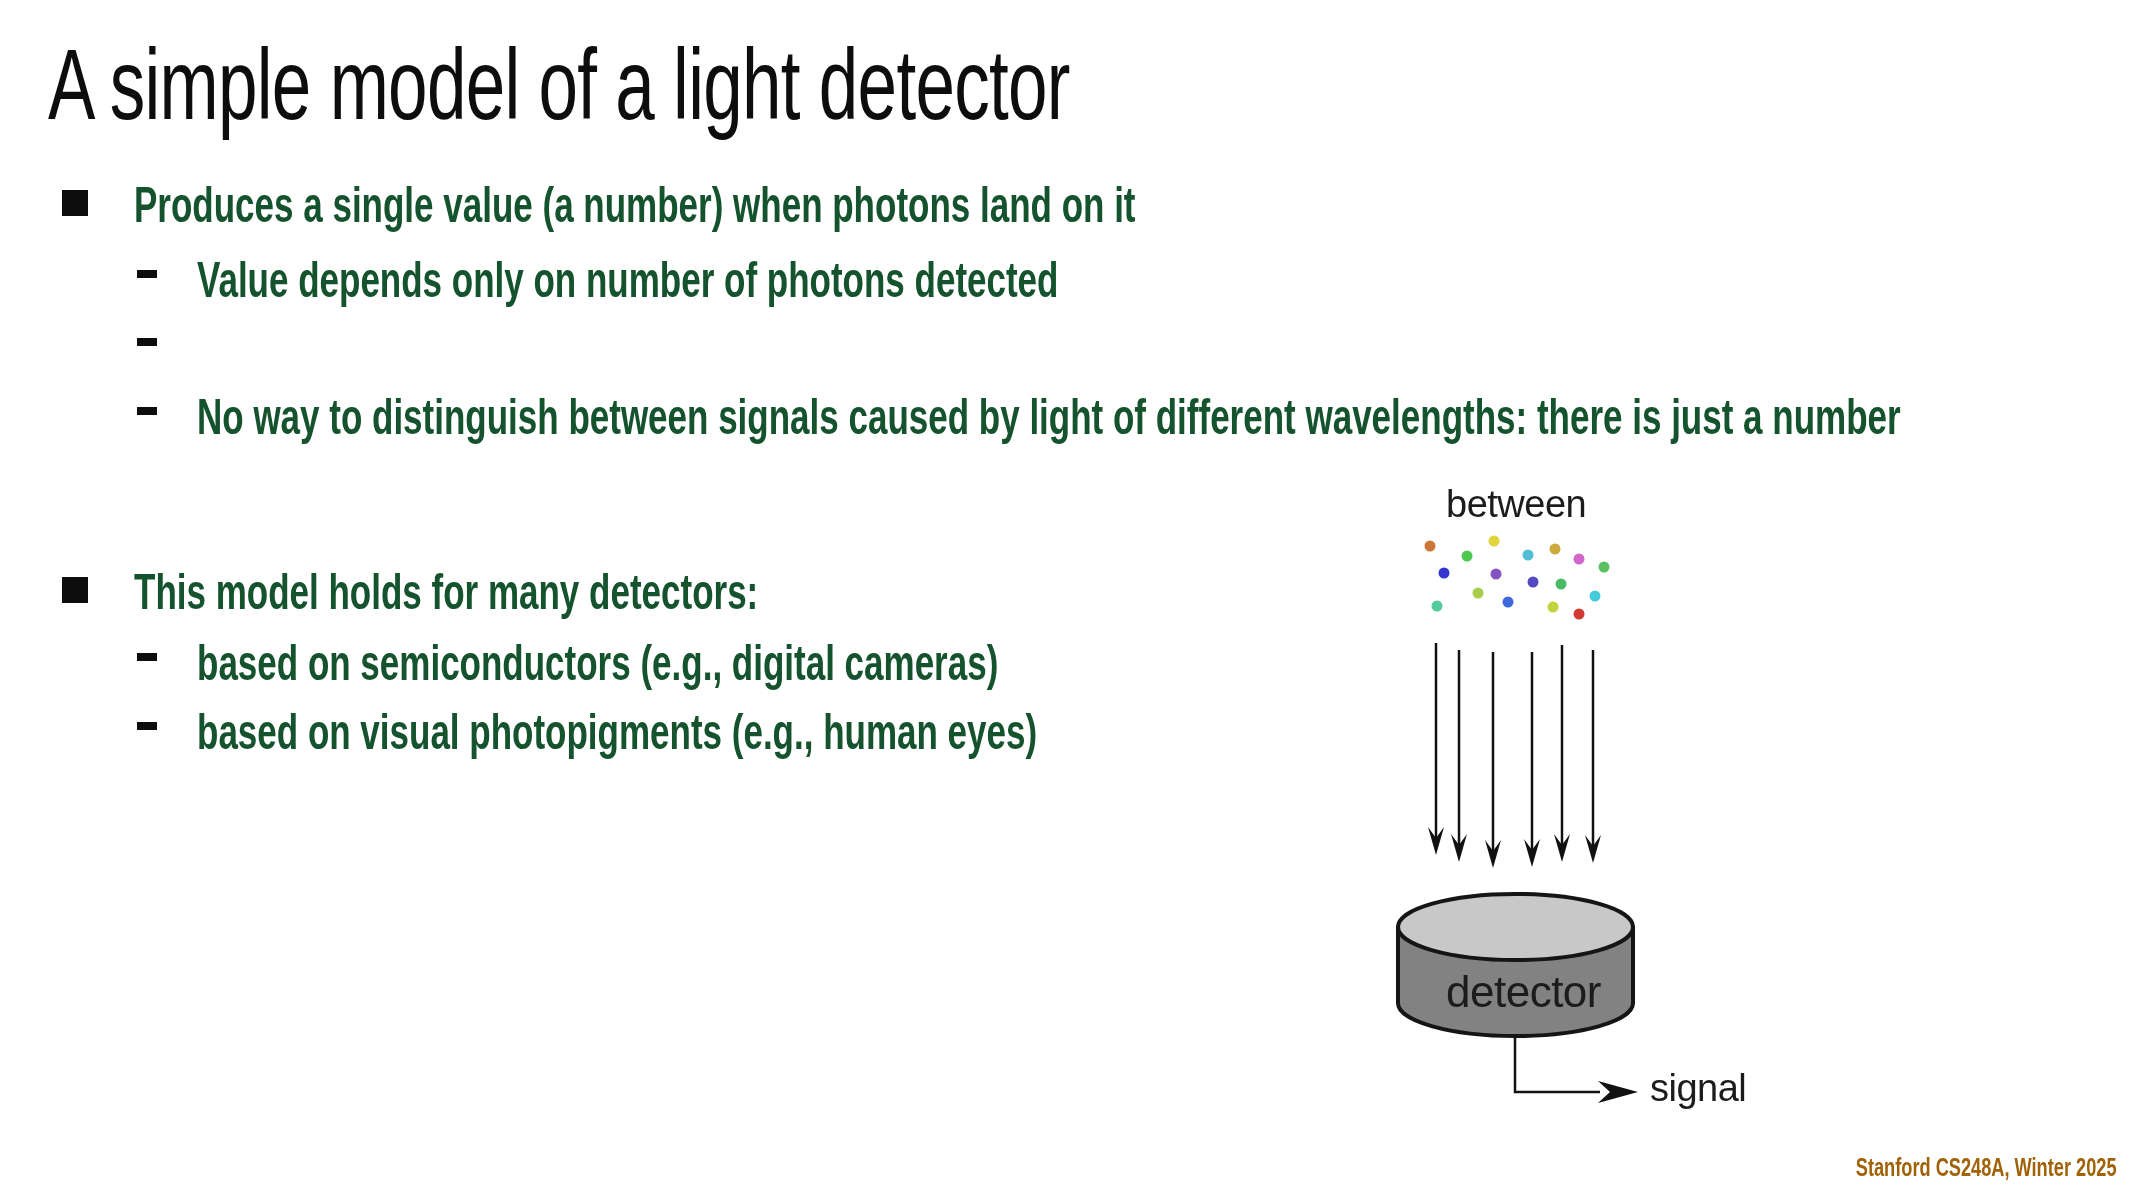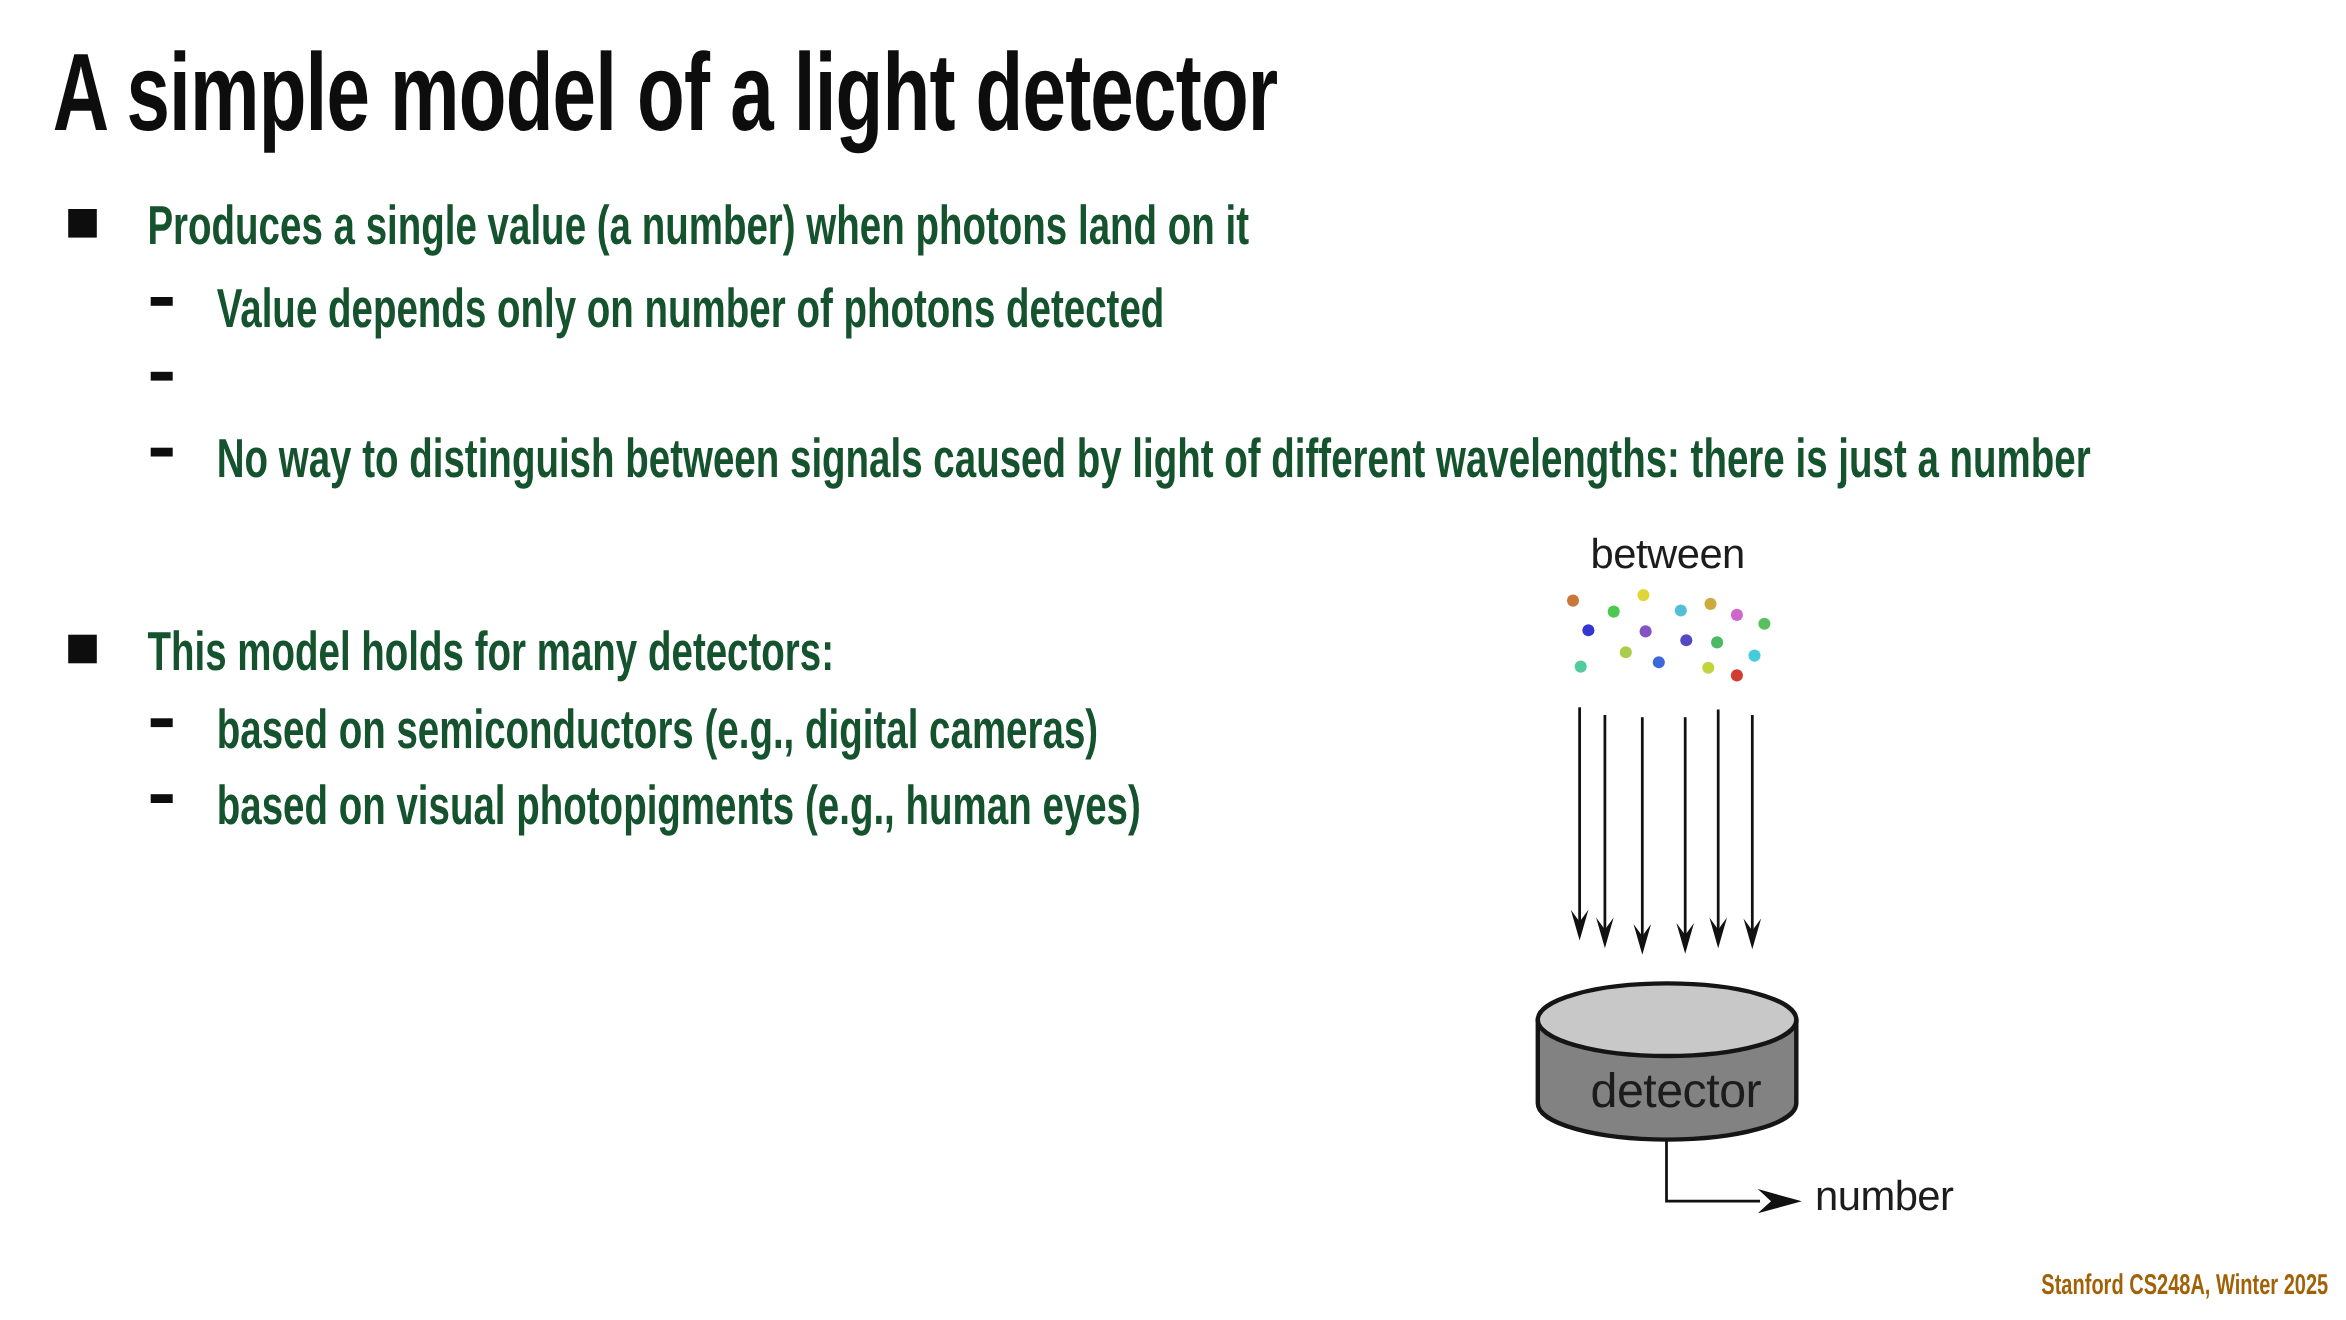--- a/index.html
+++ b/index.html
@@ -2,21 +2,21 @@
 <html><head>
 <meta charset="utf-8">
 <style>
   html,body{margin:0;padding:0;background:#ffffff;}
   body{width:2133px;height:1200px;overflow:hidden;font-family:"Liberation Sans",sans-serif;}
   .slide{position:relative;width:2133px;height:1200px;background:#ffffff;}
 
   .cond{display:inline-block;white-space:nowrap;transform:scaleX(0.70);transform-origin:left top;}
 
   .title{position:absolute;left:48px;top:34px;font-size:100px;line-height:100px;
-         font-weight:bold;color:#0d0d0d;letter-spacing:-1px;}
+         font-weight:normal;color:#0d0d0d;letter-spacing:-1px;}
 
   .line{position:absolute;font-weight:bold;color:#14532d;font-size:50px;line-height:50px;}
   .main-text{left:134px;}
   .sub-text{left:197px;}
 
   .sq{position:absolute;left:62px;width:26px;height:26px;background:#0d0d0d;}
   .dash{position:absolute;left:137px;width:20px;height:8px;background:#0d0d0d;}
 
   .diagram-label{position:absolute;color:#1c1c1c;font-weight:normal;letter-spacing:-0.5px;}
   .lbl-photons{left:1446px;top:484px;font-size:38px;line-height:40px;}
@@ -109,19 +109,19 @@
       <ellipse cx="1515.5" cy="927" rx="117.5" ry="33" fill="#c8c8c8" stroke="#151515" stroke-width="4"></ellipse>
     </g>
     <g>
       <path d="M 1515 1037 L 1515 1092 L 1600 1092" fill="none" stroke="#111111" stroke-width="2.5"></path>
       <polygon points="1638,1092 1598,1081 1610,1092 1598,1103" fill="#111111"></polygon>
     </g>
   </svg>
 
   <div class="diagram-label lbl-photons">between</div>
   <div class="diagram-label lbl-detector">detector</div>
-  <div class="diagram-label lbl-signal">number</div>
+  <div class="diagram-label lbl-signal">signal</div>
 
   <div class="footer">
     <span class="cond">Stanford CS248A, Winter 2025</span>
   </div>
 
 </div>
 
 </body></html>

